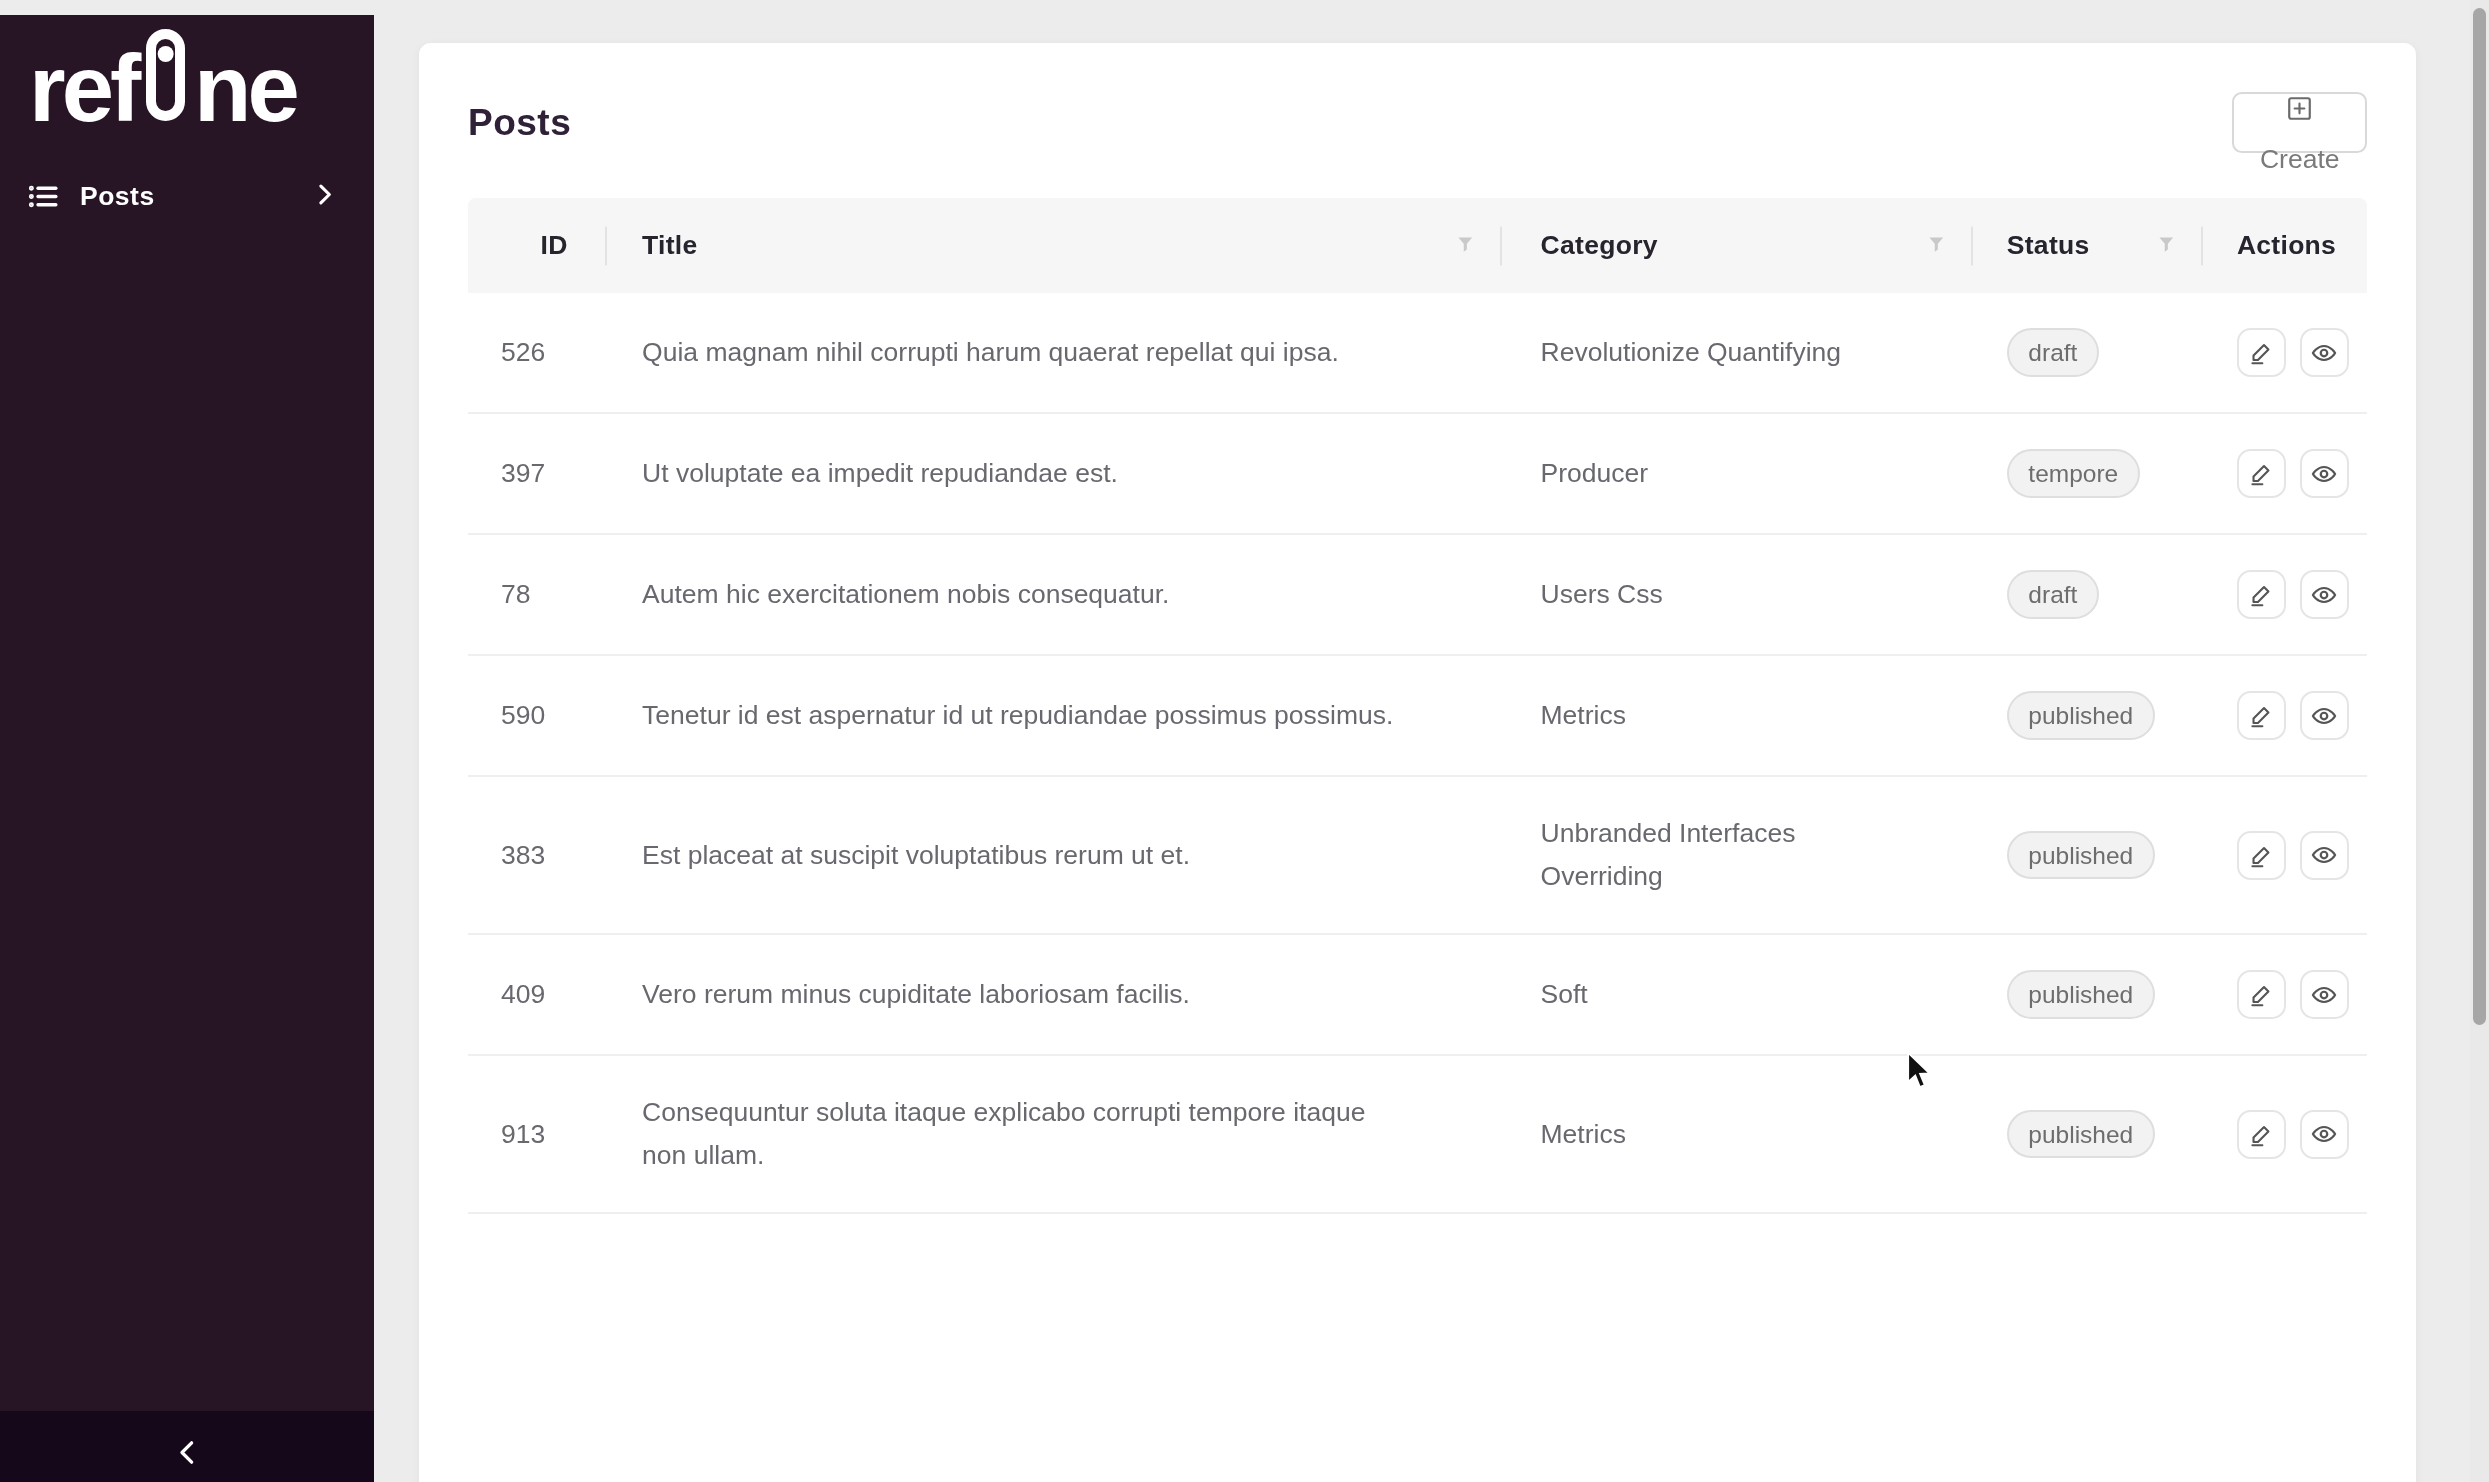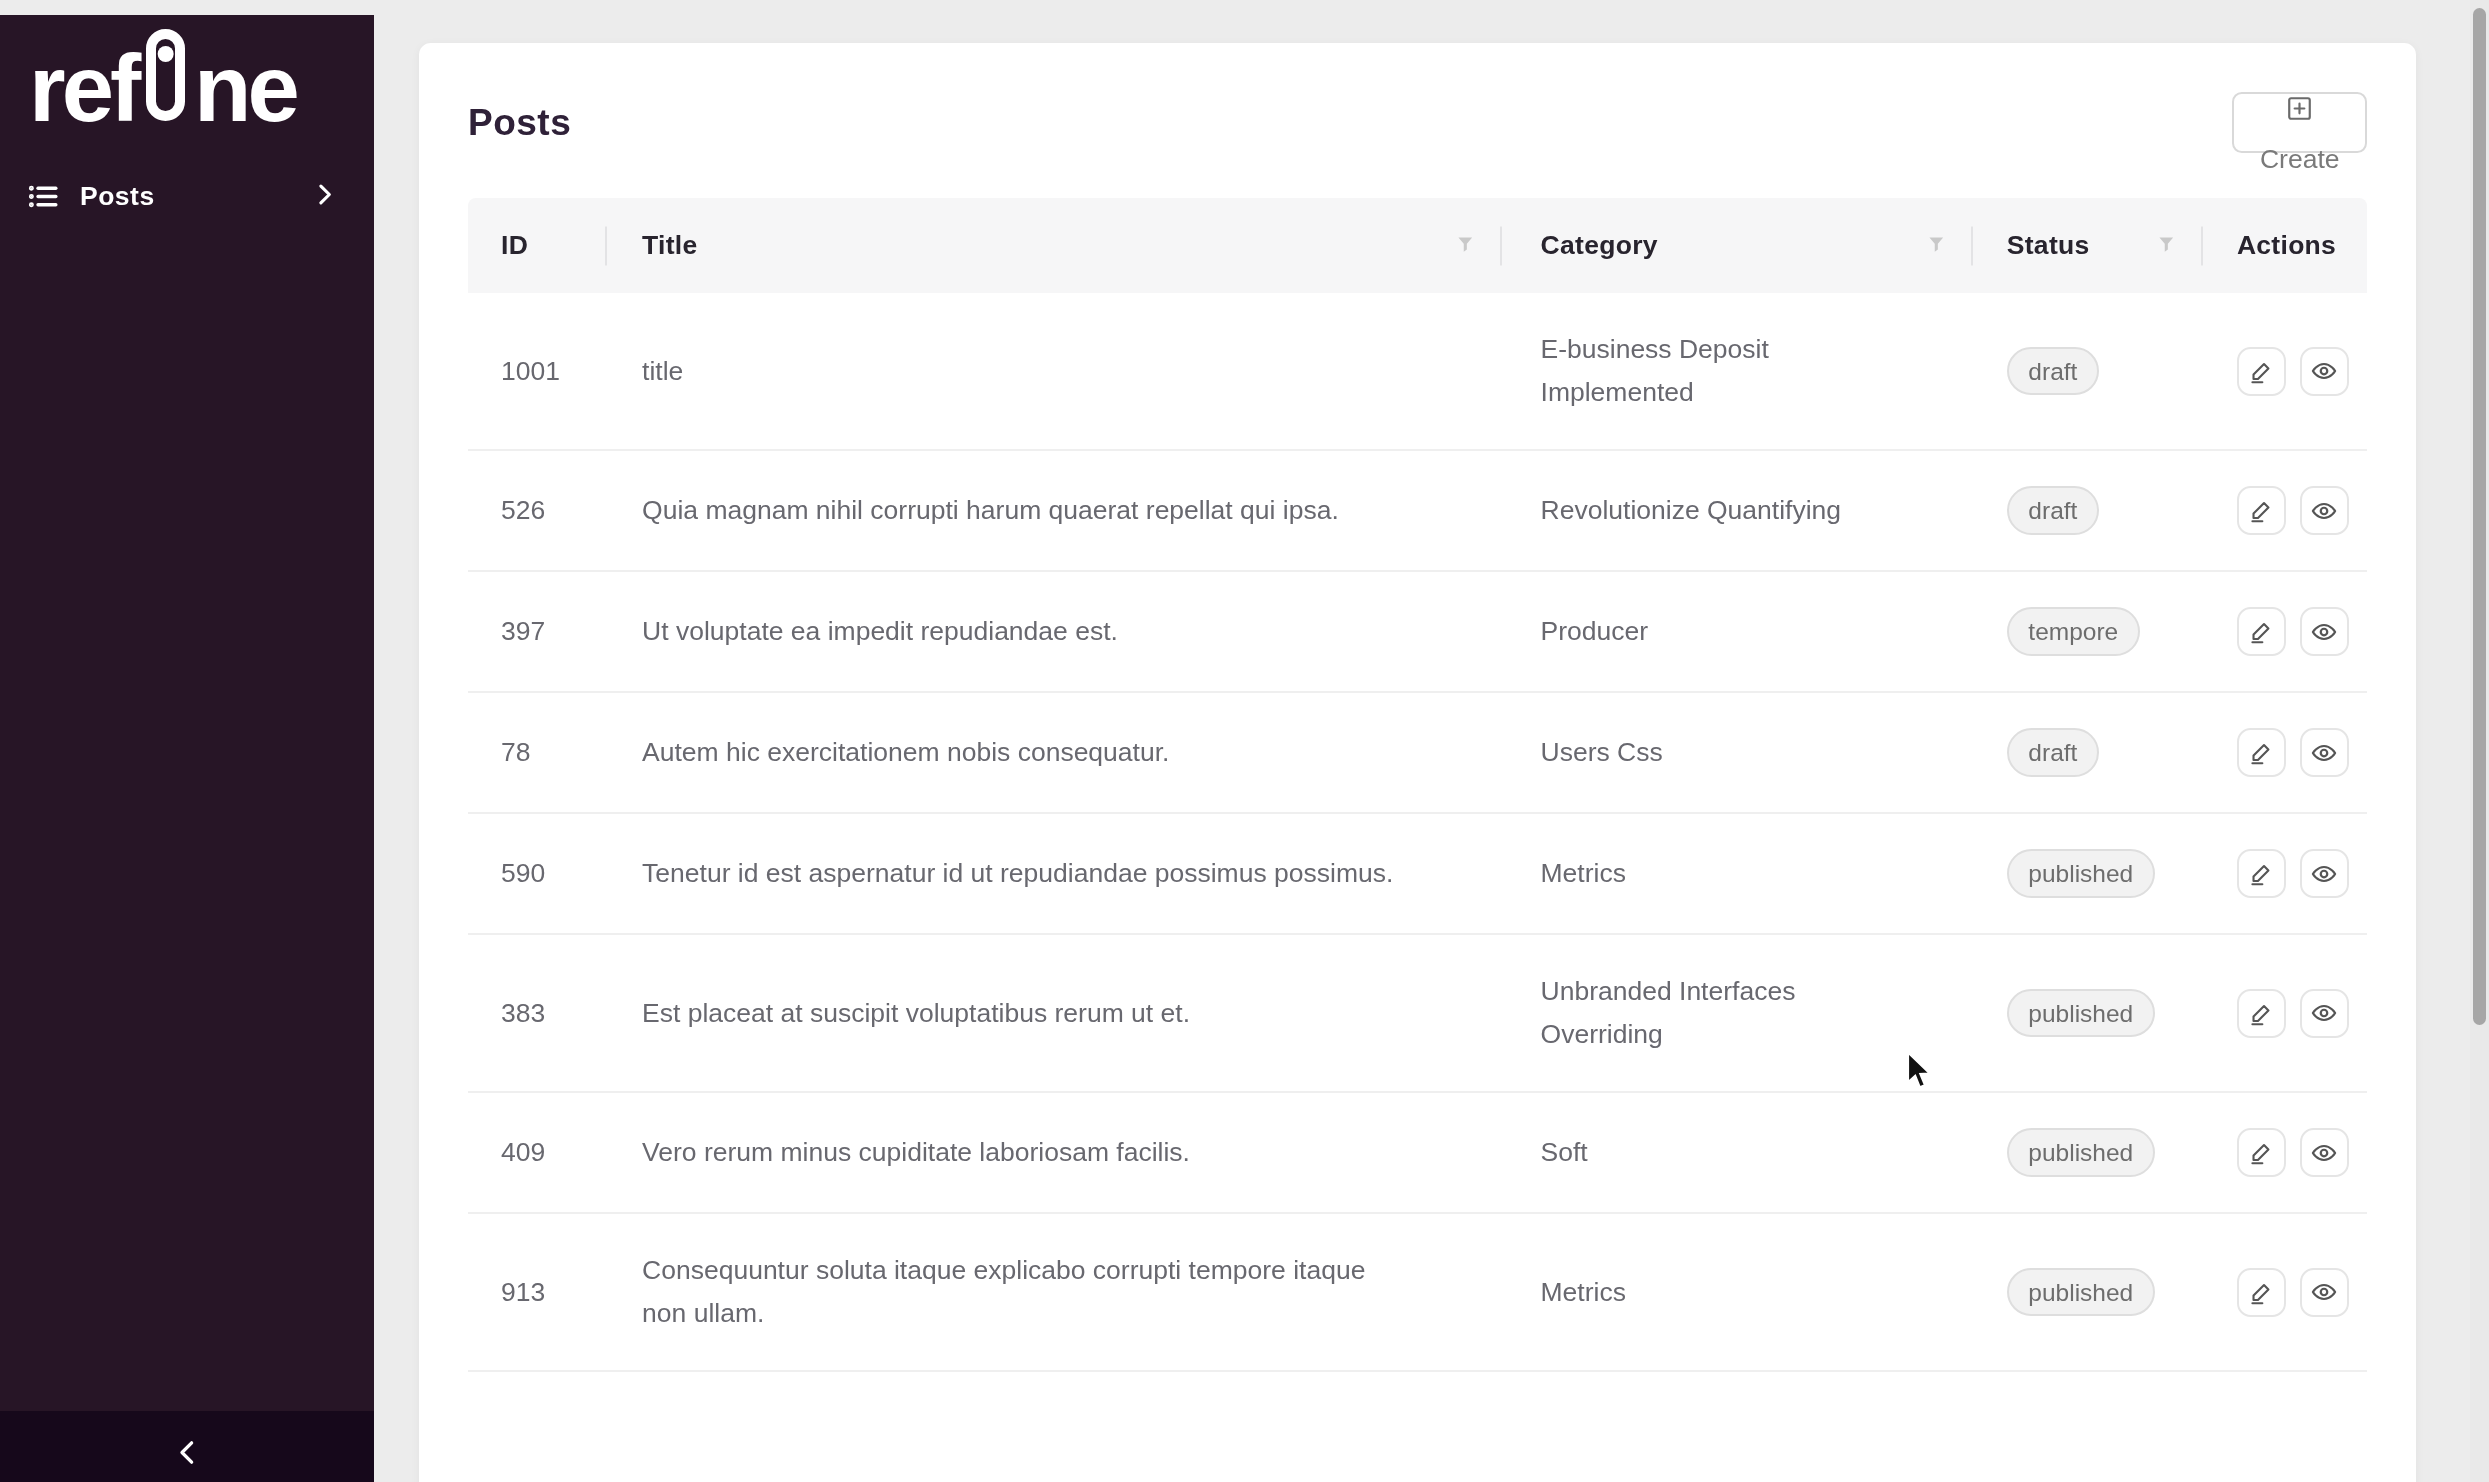--- a/index.html
+++ b/index.html
@@ -44,21 +44,21 @@
 
   .card{position:absolute;left:45px;top:43px;width:1997px;height:1470px;background:var(--card-bg);border-radius:11.8px;box-shadow:0 2px 9.8px rgba(0,0,0,0.05);}
   .card-head{display:flex;align-items:center;justify-content:space-between;padding:49px 49px 0 49px;}
   .page-title{font-size:37px;font-weight:700;color:var(--title-text);letter-spacing:0.5px;}
   .create-btn{display:flex;align-items:center;gap:13.7px;height:61px;padding:0 25.5px;background:#fff;border:2px solid var(--create-border);border-radius:9.8px;font-size:26.5px;color:var(--create-text);font-family:inherit;cursor:pointer;flex-direction:column;}
 
   .table-wrap{margin:45px 49px 0 49px;}
   table{width:100%;border-collapse:collapse;table-layout:fixed;}
   col.c-id{width:139px;} col.c-title{width:894px;} col.c-cat{width:471px;} col.c-status{width:230px;} col.c-actions{width:164px;}
   thead th{height:95px;background:var(--table-header-bg);font-size:26.5px;font-weight:700;color:var(--header-text);text-align:left;vertical-align:middle;position:relative;letter-spacing:0.3px;}
-  thead th:first-child{border-top-left-radius:7.8px;padding-left:33px;}
+  thead th:first-child{border-top-left-radius:7.8px;padding-left:33px;text-align:center;}
   thead th:last-child{border-top-right-radius:7.8px;padding-left:34px;}
   th.th-title{padding:0 19.6px 0 35px;} th.th-cat{padding:0 19.6px 0 39px;} th.th-status{padding:0 19.6px 0 34px;}
   th .th-inner{display:flex;align-items:center;justify-content:space-between;width:100%;}
   th.sep::after{content:"";position:absolute;right:0;top:50%;transform:translateY(-50%);width:2px;height:39px;background:#e3e3e5;}
   .filter-btn{background:none;border:none;width:33px;height:33px;display:flex;align-items:center;justify-content:center;cursor:pointer;}
 
   tbody td{border-bottom:2px solid var(--divider);padding-top:35px;padding-bottom:35px;font-size:26.5px;line-height:43px;color:var(--row-text);vertical-align:middle;}
   td.td-id{padding-left:33px;}
   td.td-title{padding-left:35px;padding-right:88px;}
   td.td-cat{padding-left:39px;padding-right:59px;}
@@ -165,42 +165,20 @@
                   <svg width="20.6" height="20.6" viewBox="0 0 24 24" fill="#c9c9c9">
                       <path d="M4 3h16l-6.2 7.2V17l-3.6 2.4v-9.2L4 3z"></path>
                     </svg>
                 </button>
               </span>
             </th>
             <th><span>Actions</span></th>
           </tr>
         </thead>
         <tbody id="rows-body">
-  <tr>
-    <td class="td-id">1001</td>
-    <td class="td-title">title</td>
-    <td class="td-cat">E-business Deposit Implemented</td>
-    <td class="td-status"><span class="badge">draft</span></td>
-    <td class="td-actions">
-      <span class="actions">
-        <button class="action-btn">
-          <svg width="26.5" height="26.5" viewBox="0 0 24 24" fill="none" stroke="#555" stroke-width="1.9" stroke-linecap="round" stroke-linejoin="round">
-            <path d="M14.5 5.5l4 4L9 19H5v-4l9.5-9.5z"></path>
-            <line x1="4" y1="22" x2="13" y2="22"></line>
-          </svg>
-        </button>
-        <button class="action-btn">
-          <svg width="28" height="28" viewBox="0 0 24 24" fill="none" stroke="#555" stroke-width="1.9" stroke-linecap="round" stroke-linejoin="round">
-            <path d="M2.5 12s3.5-6 9.5-6 9.5 6 9.5 6-3.5 6-9.5 6-9.5-6-9.5-6z"></path>
-            <circle cx="12" cy="12" r="2.8"></circle>
-          </svg>
-        </button>
-      </span>
-    </td>
-  </tr>
 
   <tr>
     <td class="td-id">526</td>
     <td class="td-title">Quia magnam nihil corrupti harum quaerat repellat qui ipsa.</td>
     <td class="td-cat">Revolutionize Quantifying</td>
     <td class="td-status"><span class="badge">draft</span></td>
     <td class="td-actions">
       <span class="actions">
         <button class="action-btn">
           <svg width="26.5" height="26.5" viewBox="0 0 24 24" fill="none" stroke="#555" stroke-width="1.9" stroke-linecap="round" stroke-linejoin="round">

